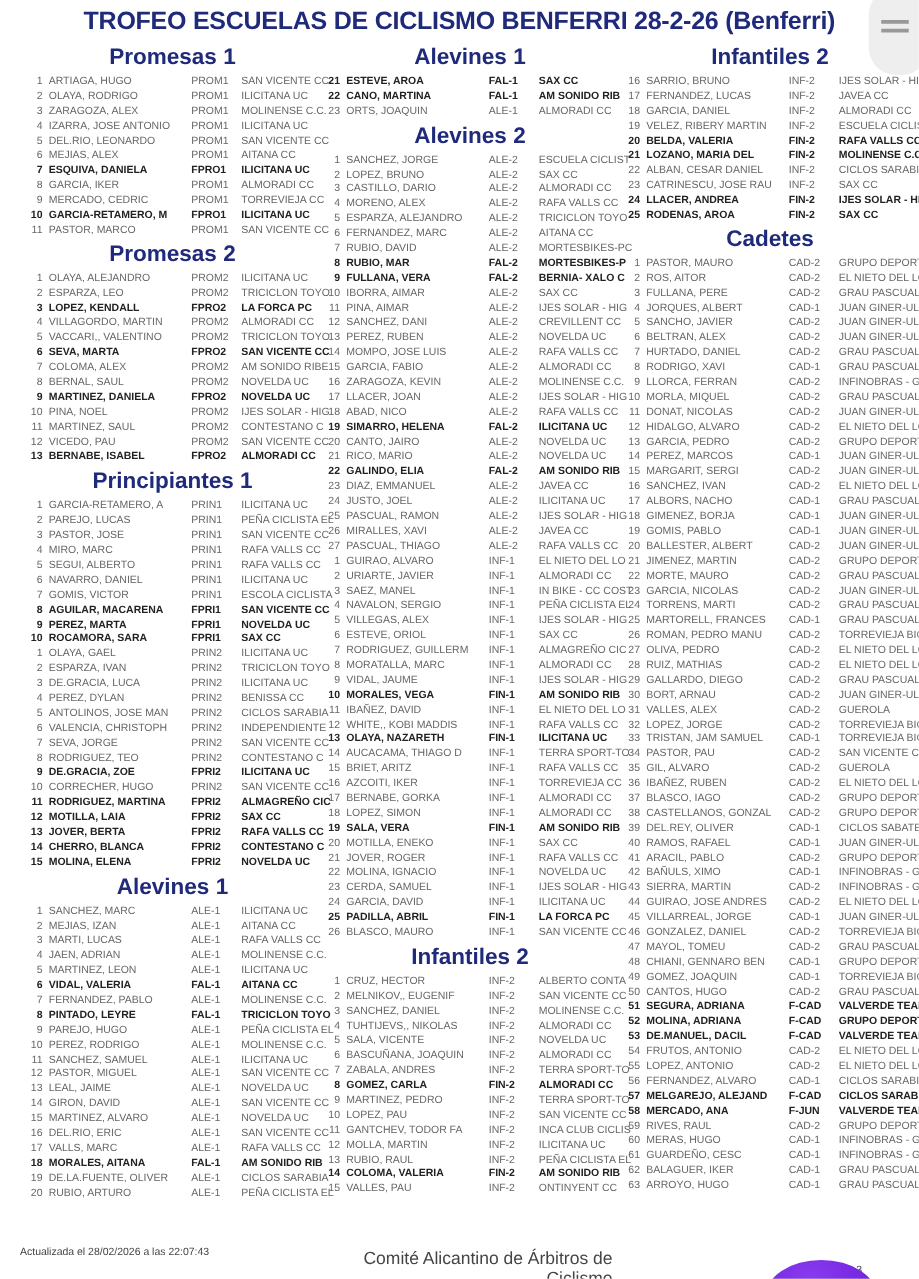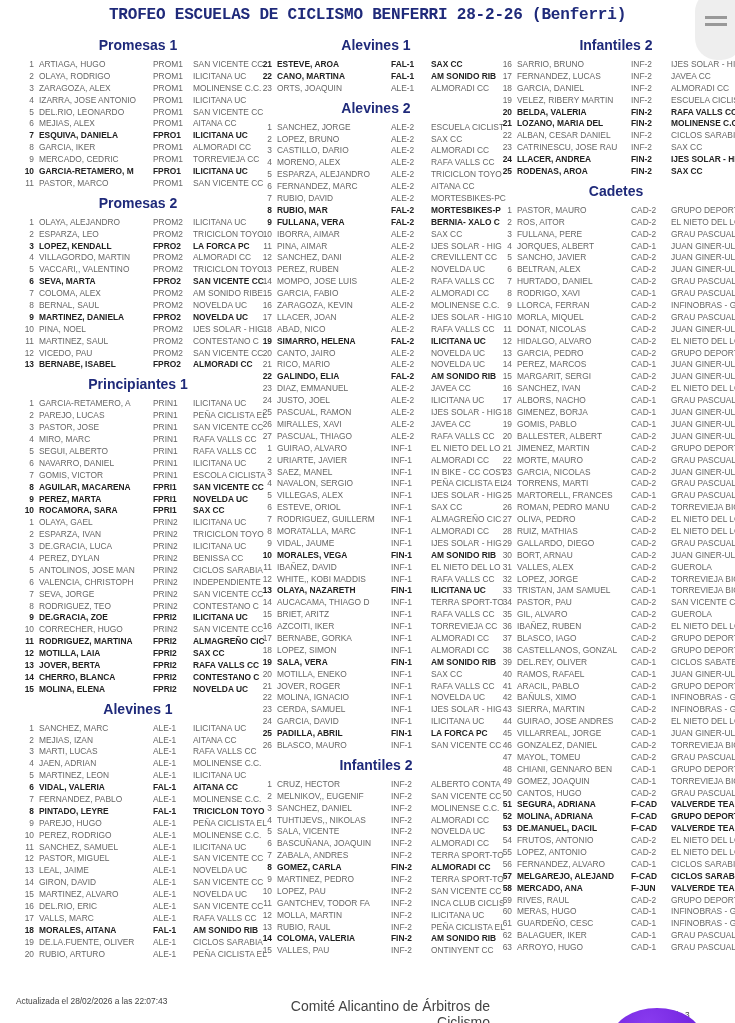--- a/index.html
+++ b/index.html
@@ -4,36 +4,36 @@
 <style>
   html, body { margin: 0; padding: 0; }
   body {
     width: 735px; height: 1023px; overflow: hidden; position: relative;
     background: #ffffff;
     font-family: "Liberation Sans", sans-serif;
     color: #555;
   }
   .main-title {
     position: absolute; left: 0; top: 6px; width: 735px; text-align: center;
-    font-family: Liberation Mono, monospace; font-weight: bold;
-    font-size: 16px; color: #1f2a7a; letter-spacing: -0.2px;
+    font-family: Liberation Sans, sans-serif; font-weight: bold;
+    font-size: 20px; color: #1f2a7a; letter-spacing: -0.2px;
   }
   .menu-handle {
     position: absolute; left: 695px; top: -10px; width: 48px; height: 70px;
     background: #eeeeee; border-radius: 22px;
   }
   .menu-handle .bar {
     position: absolute; left: 10px; width: 22px; height: 3px; background: #999;
   }
   .col { position: absolute; top: 32px; width: 240px; }
   .col.c1 { left: 18px; }
   .col.c2 { left: 256px; }
   .col.c3 { left: 496px; }
   .section-title {
-    text-align: center; font-weight: bold; font-size: 14px; color: #1f2a7a;
+    text-align: center; font-weight: bold; font-size: 18px; color: #1f2a7a;
     height: 22px; line-height: 22px; margin: 2px 0 3px 0;
     font-family: "Liberation Sans", sans-serif;
   }
   .row {
     display: flex; height: 11.9px; line-height: 11.9px; font-size: 8.4px;
     white-space: nowrap; color: #666;
     font-family: "Liberation Sans", sans-serif;
   }
   .row.f { font-weight: bold; color: #222; }
   .row .pos { width: 16px; text-align: right; padding-right: 5px; flex: none; }

